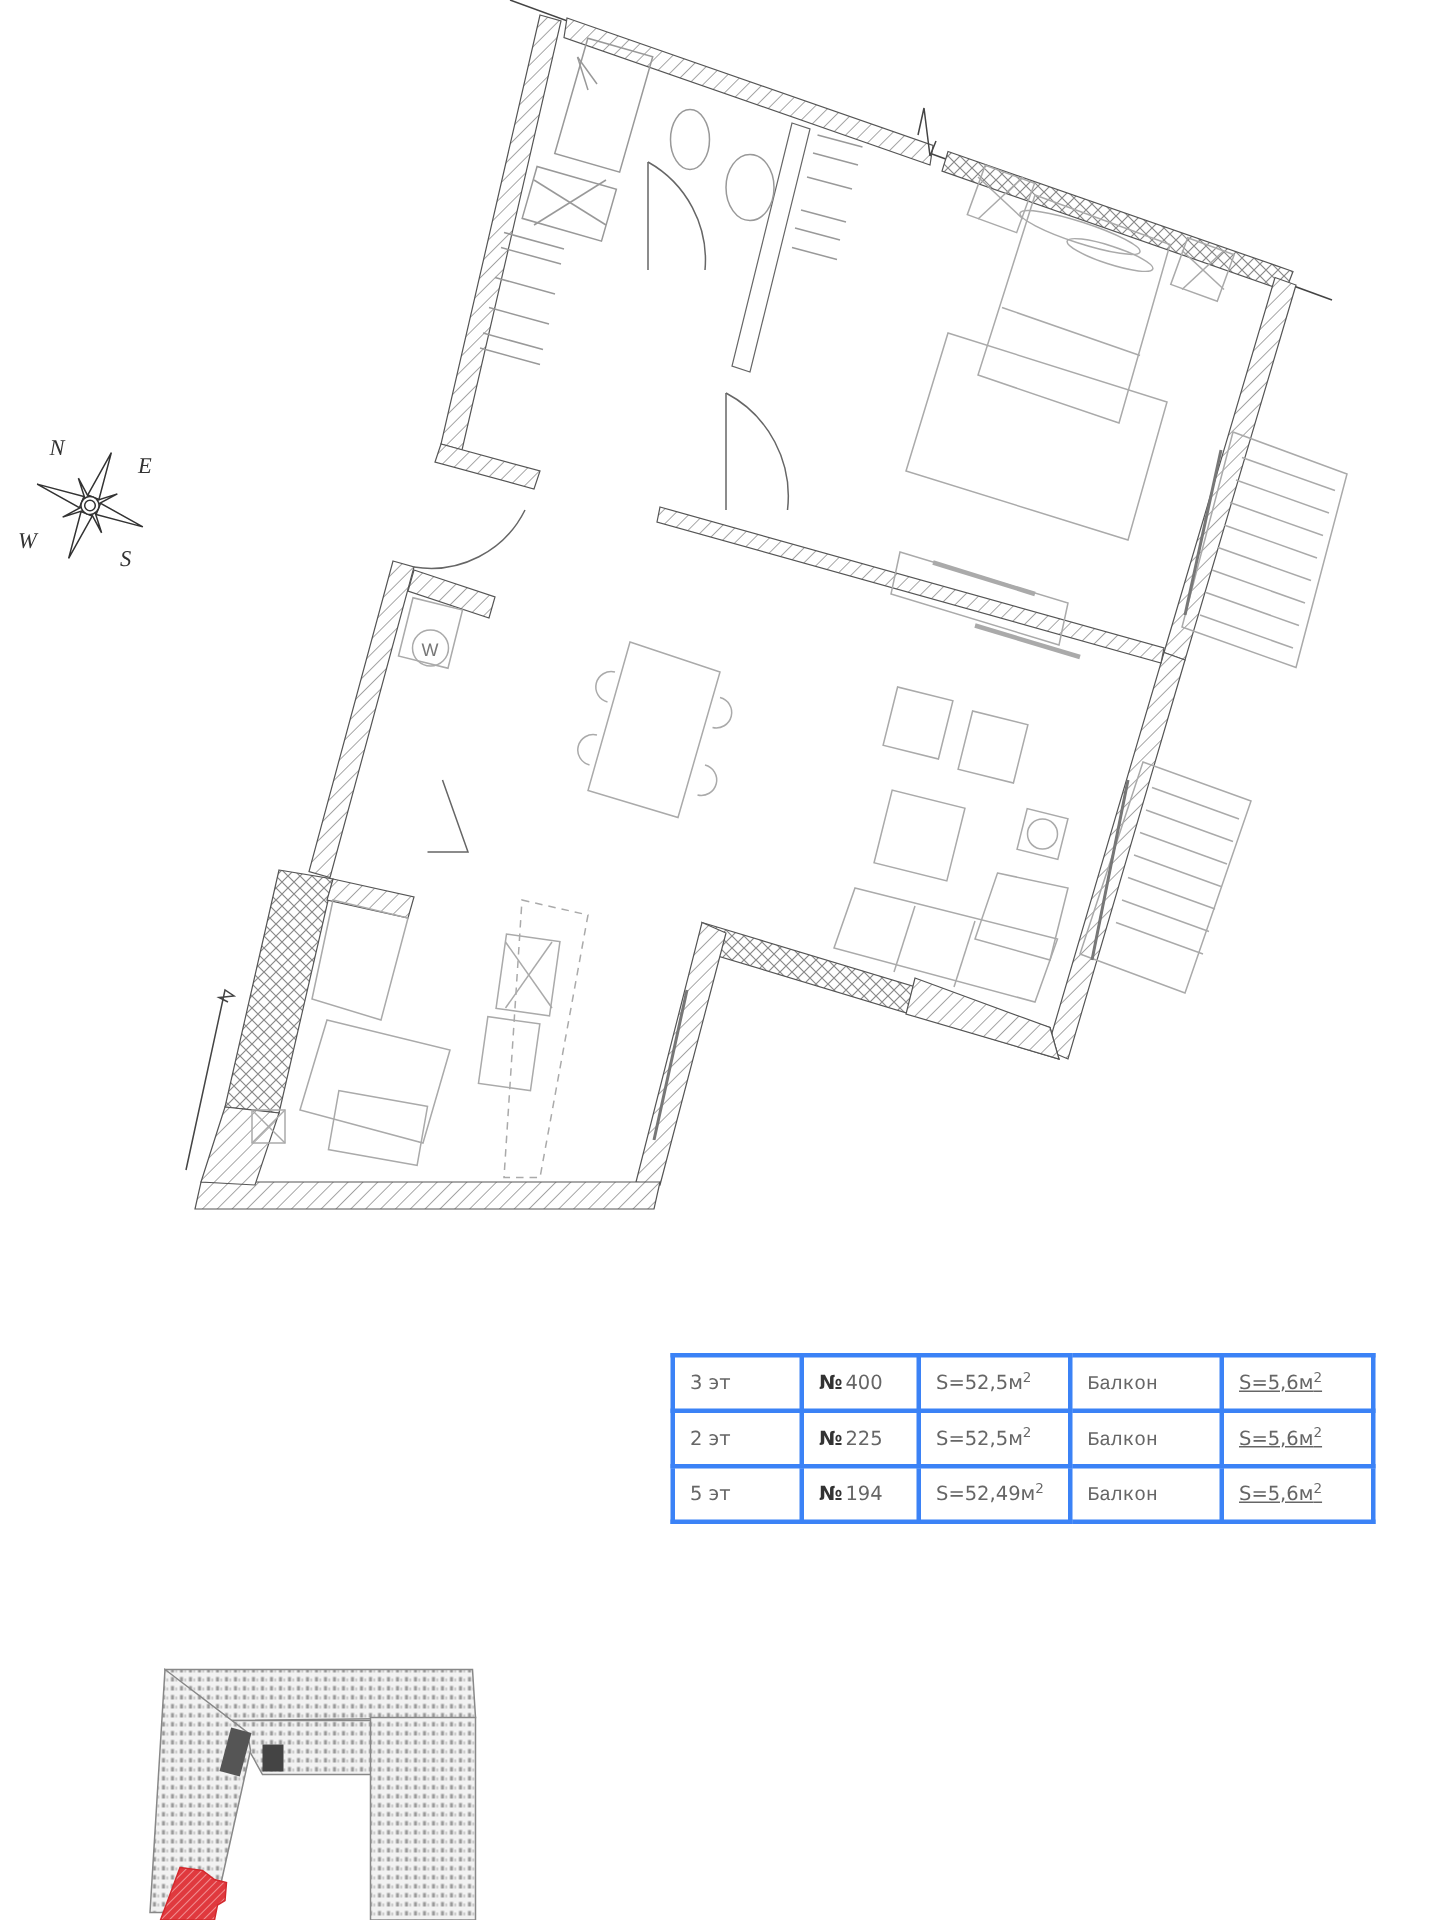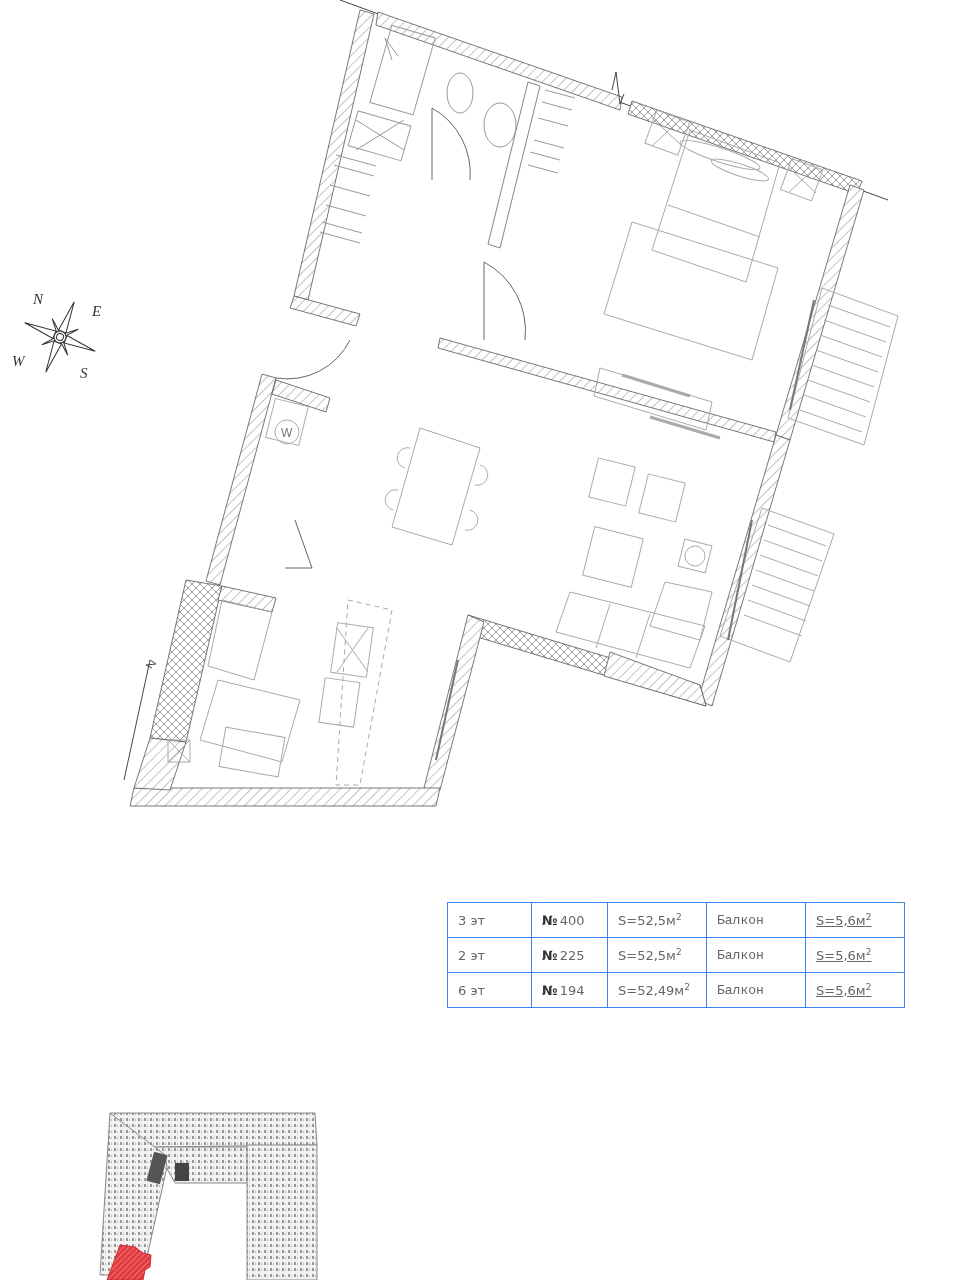--- a/index.html
+++ b/index.html
@@ -3,21 +3,21 @@
 <meta charset="utf-8">
 <style>
   html, body { margin: 0; padding: 0; background: #ffffff; }
   body { width: 958px; height: 1280px; position: relative; overflow: hidden;
          font-family: "Liberation Sans", sans-serif; color: #444; }
   .plan { position: absolute; left: 0; top: 0; width: 958px; height: 860px; }
   .compass { position: absolute; left: 0; top: 285px; width: 120px; height: 100px; }
   .compass-label { position: absolute; font-family: "Liberation Serif", serif; font-size: 15px; color: #333; font-style: italic; }
   table.info { position: absolute; left: 447px; top: 902px; border-collapse: collapse;
                font-family: "DejaVu Sans", sans-serif; font-size: 13px; color: #666; }
-  table.info td { border: 1px solid #3b82f6; height: 34px; padding: 0 0 0 10px; vertical-align: middle; }
+  table.info td { border: 3px solid #3b82f6; height: 34px; padding: 0 0 0 10px; vertical-align: middle; }
   table.info td.c0 { width: 73px; }
   table.info td.c1 { width: 65px; }
   table.info td.c2 { width: 88px; }
   table.info td.c3 { width: 88px; font-family: Liberation Mono, monospace; }
   table.info td.c4 { width: 88px; text-decoration: underline; }
   .num-sign { font-weight: bold; color: #333; letter-spacing: -1px; margin-right: 3px; }
   sup { font-size: 9px; }
   .keyplan { position: absolute; left: 95px; top: 1105px; width: 240px; height: 175px; }
 </style>
 </head>
@@ -215,21 +215,21 @@
     <td class="c4"><span>S=5,6м</span><sup>2</sup></td>
   </tr>
   <tr>
     <td class="c0">2 эт</td>
     <td class="c1"><span class="num-sign">№</span><span>225</span></td>
     <td class="c2"><span>S=52,5м</span><sup>2</sup></td>
     <td class="c3">Балкон</td>
     <td class="c4"><span>S=5,6м</span><sup>2</sup></td>
   </tr>
   <tr>
-    <td class="c0">6 эт</td>
+    <td class="c0">5 эт</td>
     <td class="c1"><span class="num-sign">№</span><span>194</span></td>
     <td class="c2"><span>S=52,49м</span><sup>2</sup></td>
     <td class="c3">Балкон</td>
     <td class="c4"><span>S=5,6м</span><sup>2</sup></td>
   </tr>
 </tbody>
   </table>
 
 <svg class="keyplan" viewBox="0 0 240 175" xmlns="http://www.w3.org/2000/svg">
   <defs>

